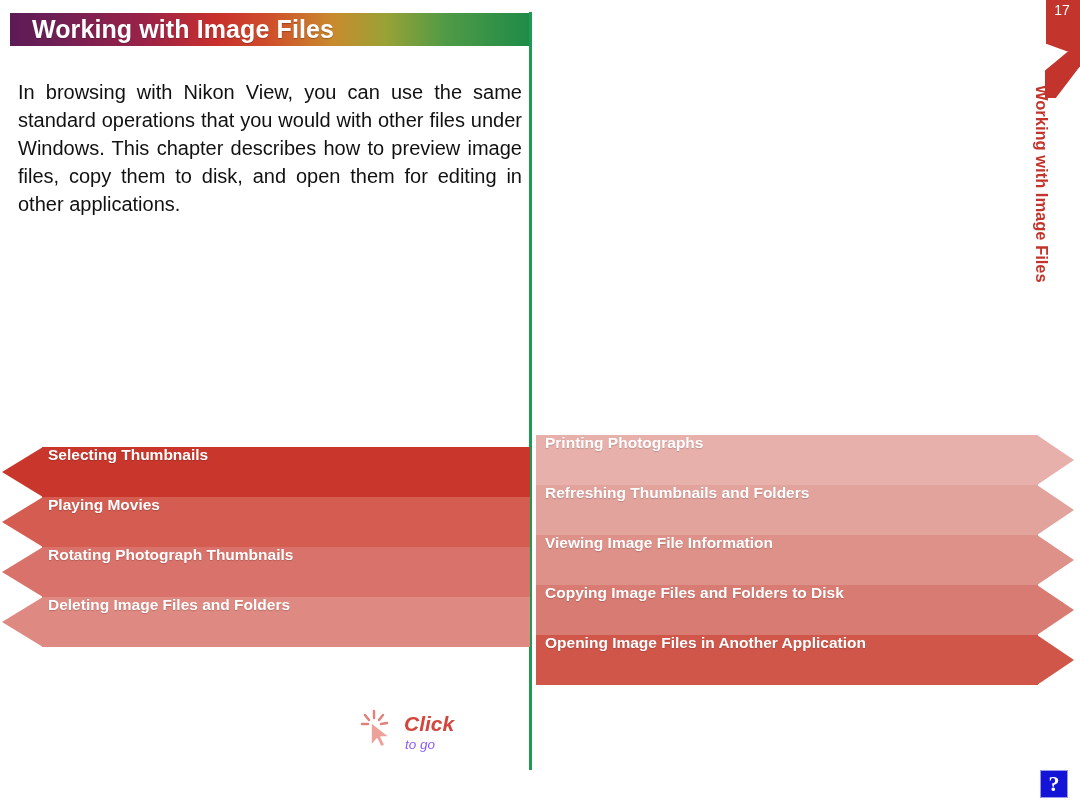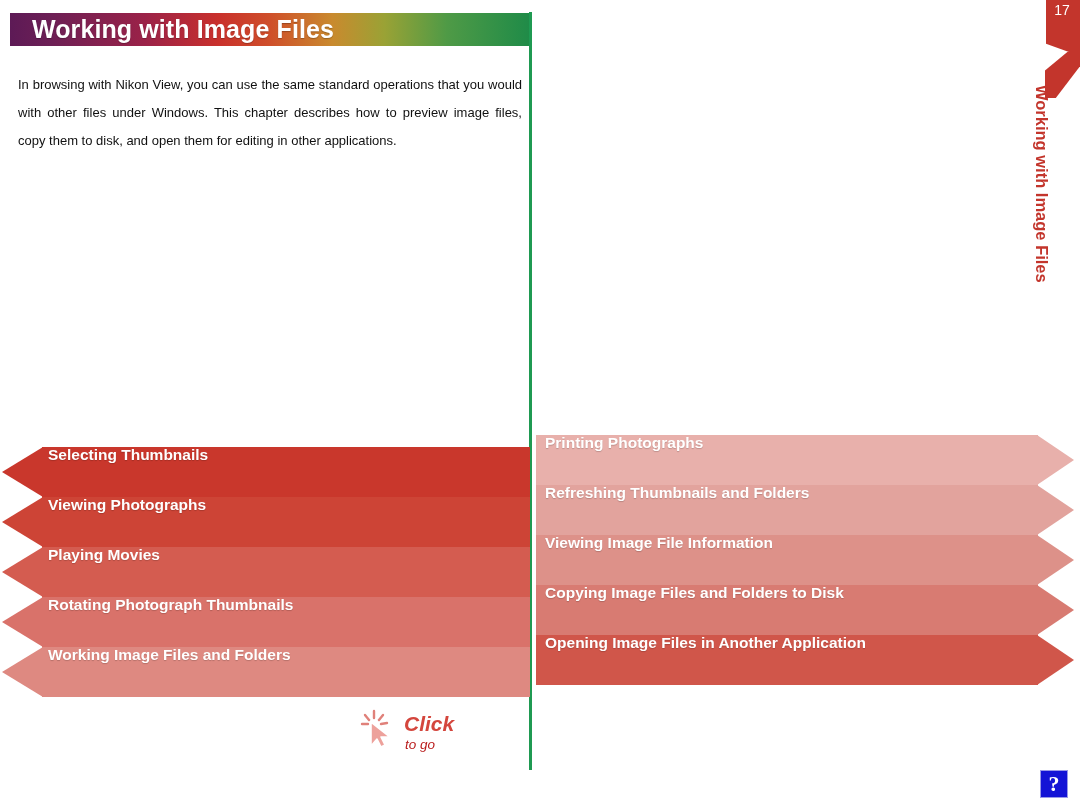--- a/index.html
+++ b/index.html
@@ -45,21 +45,21 @@
     line-height: 1;
     text-shadow: 0 1px 1px rgba(0,0,0,0.25);
   }
 
   
   .intro-paragraph {
     position: absolute;
     left: 18px;
     top: 58px;
     width: 504px;
-    font-size: 13px;
+    font-size: 20px;
     line-height: 28px;
     text-align: justify;
     color: #111111;
     font-family: "Liberation Sans", sans-serif;
   }
 
   
   .divider-green {
     position: absolute;
     left: 529px;
@@ -165,21 +165,21 @@
     font-style: italic;
     color: #d4463d;
     line-height: 1;
   }
   .click-hint .togo-word {
     position: absolute;
     left: 47px;
     top: 34px;
     font-size: 13.5px;
     font-style: italic;
-    color: #b91c1c;
+    color: #8b5cf6;
     line-height: 1;
   }
 
   
   .side-tab {
     position: absolute;
     right: 0px;
     top: 0px;
     width: 44px;
     height: 340px;
@@ -262,42 +262,37 @@
 <div class="divider-green"></div>
 
 <div class="col-left">
 
   <div class="bar bar-left">
     <div class="bar-body" style="background: rgb(201, 55, 44);"></div>
     <div class="bar-head" style="background: rgb(201, 55, 44);"></div>
     <span class="bar-label">Selecting Thumbnails</span>
   </div>
 
-  <div class="bar bar-left">
-    <div class="bar-body" style="background: rgb(205, 68, 54);"></div>
-    <div class="bar-head" style="background: rgb(205, 68, 54);"></div>
-    <span class="bar-label">Viewing Photographs</span>
-  </div>
 
   <div class="bar bar-left">
     <div class="bar-body" style="background: rgb(212, 92, 80);"></div>
     <div class="bar-head" style="background: rgb(212, 92, 80);"></div>
     <span class="bar-label">Playing Movies</span>
   </div>
 
   <div class="bar bar-left">
     <div class="bar-body" style="background: rgb(217, 114, 106);"></div>
     <div class="bar-head" style="background: rgb(217, 114, 106);"></div>
     <span class="bar-label">Rotating Photograph Thumbnails</span>
   </div>
 
   <div class="bar bar-left">
     <div class="bar-body" style="background: rgb(222, 137, 129);"></div>
     <div class="bar-head" style="background: rgb(222, 137, 129);"></div>
-    <span class="bar-label">Working Image Files and Folders</span>
+    <span class="bar-label">Deleting Image Files and Folders</span>
   </div>
 
 </div>
 
 <div class="col-right">
 
   <div class="bar bar-right">
     <div class="bar-body" style="background: rgb(232, 176, 171);"></div>
     <div class="bar-head" style="background: rgb(232, 176, 171);"></div>
     <span class="bar-label">Printing Photographs</span>

